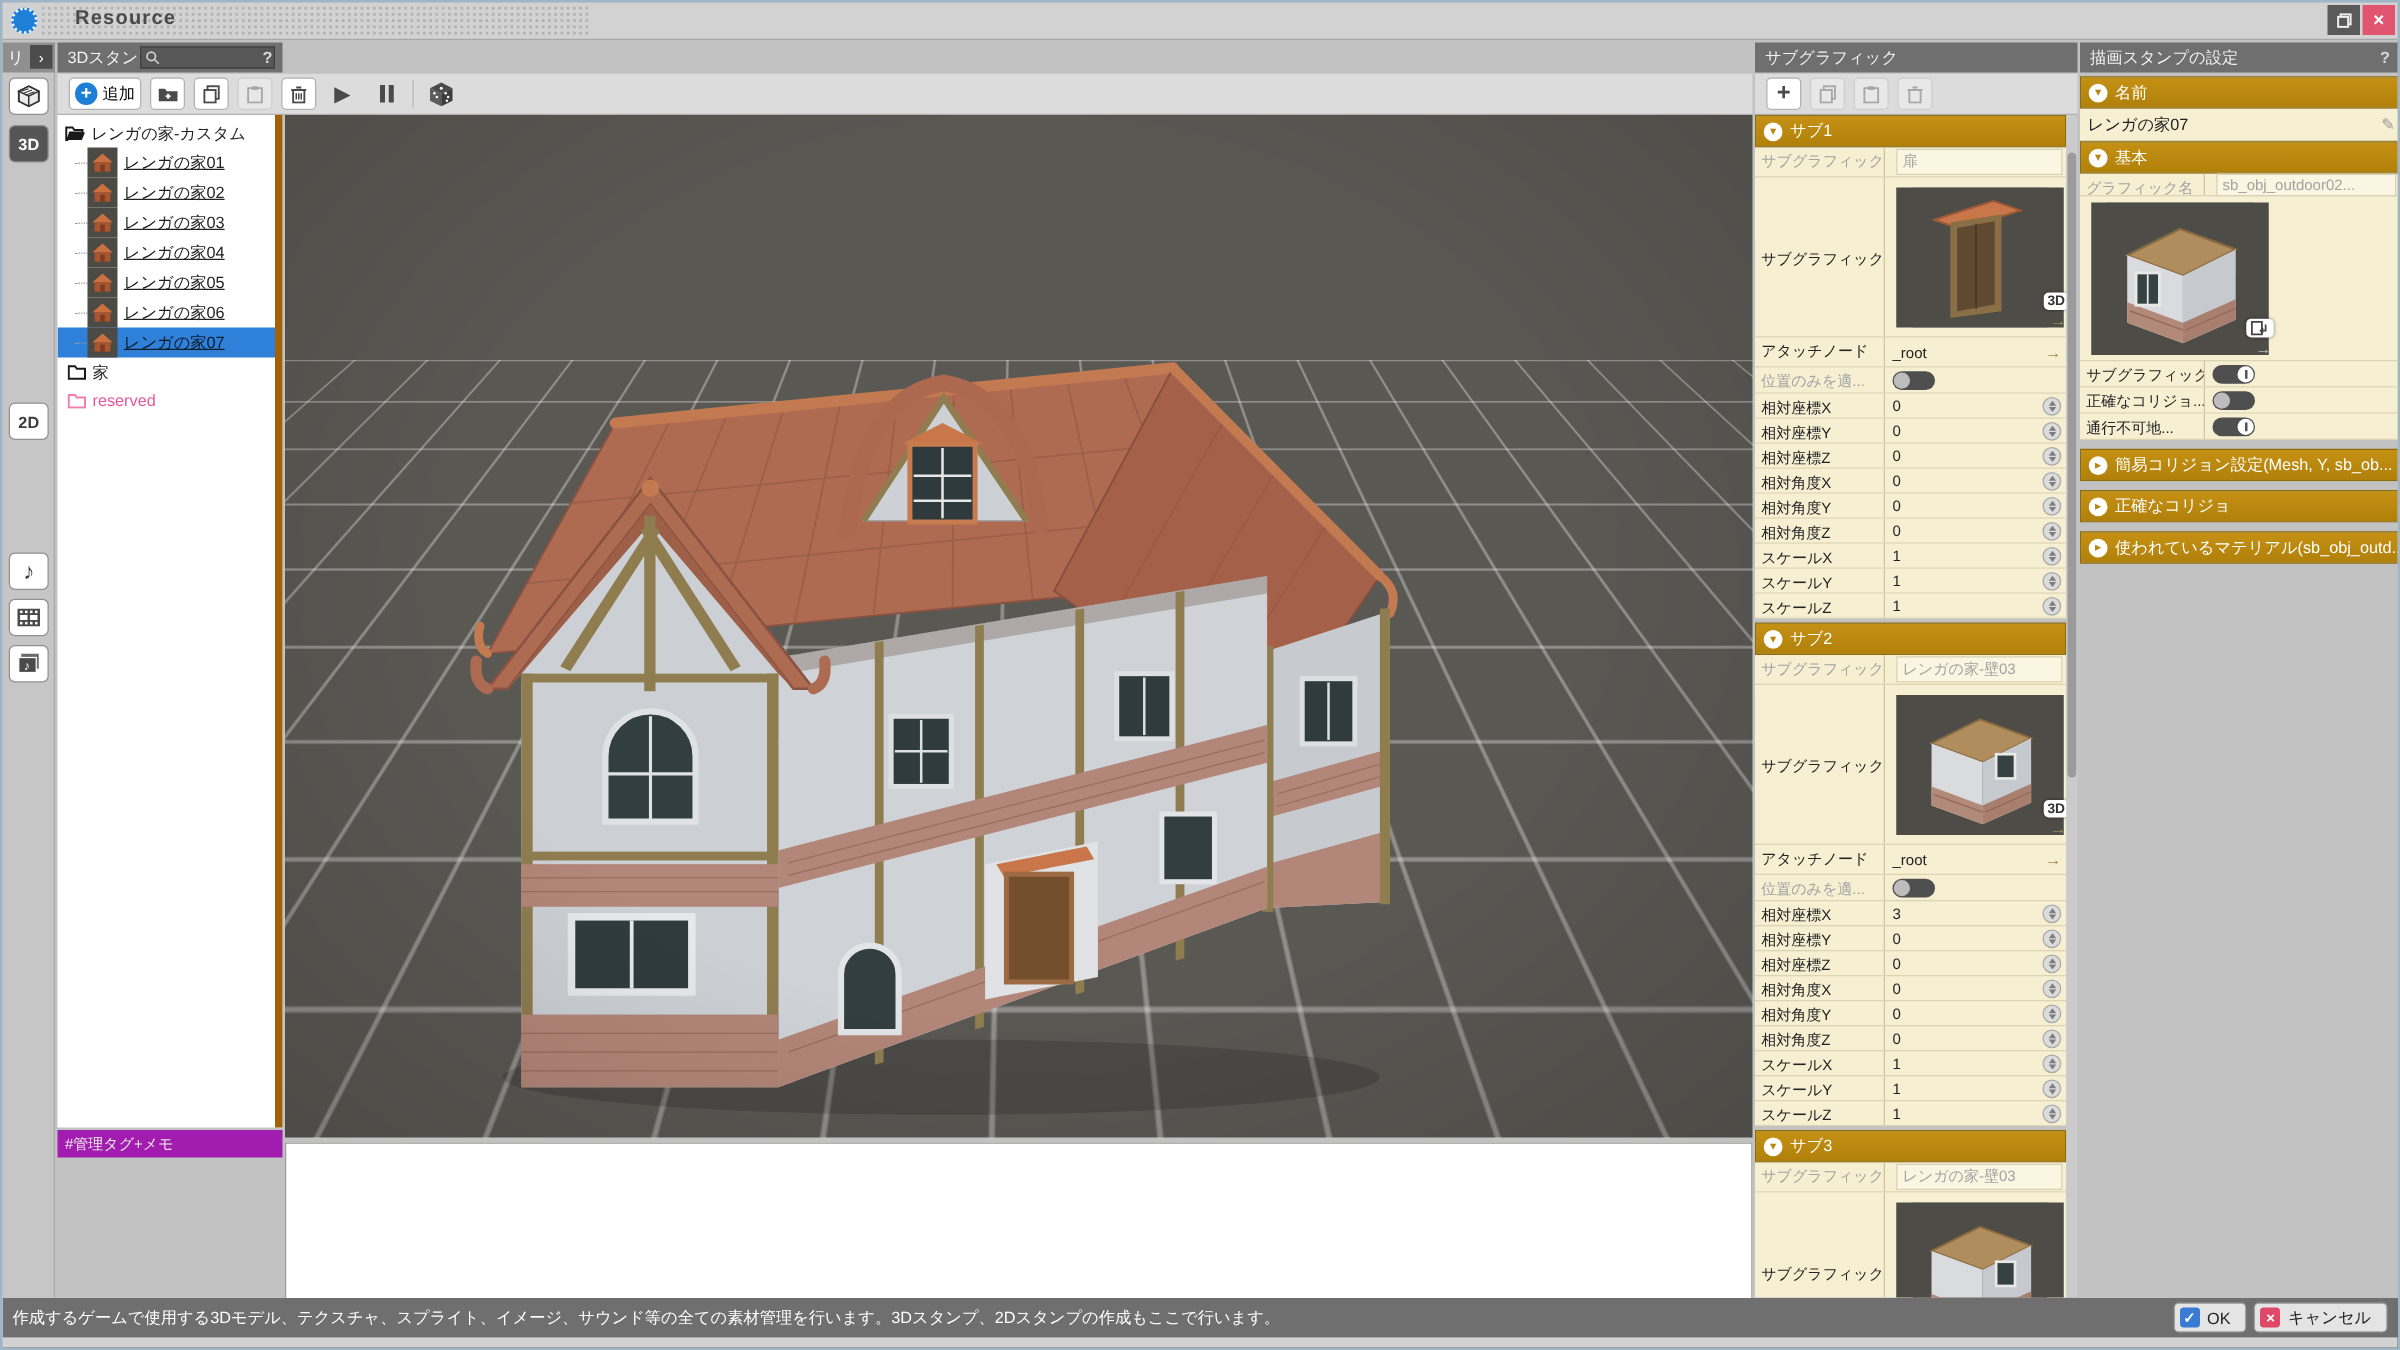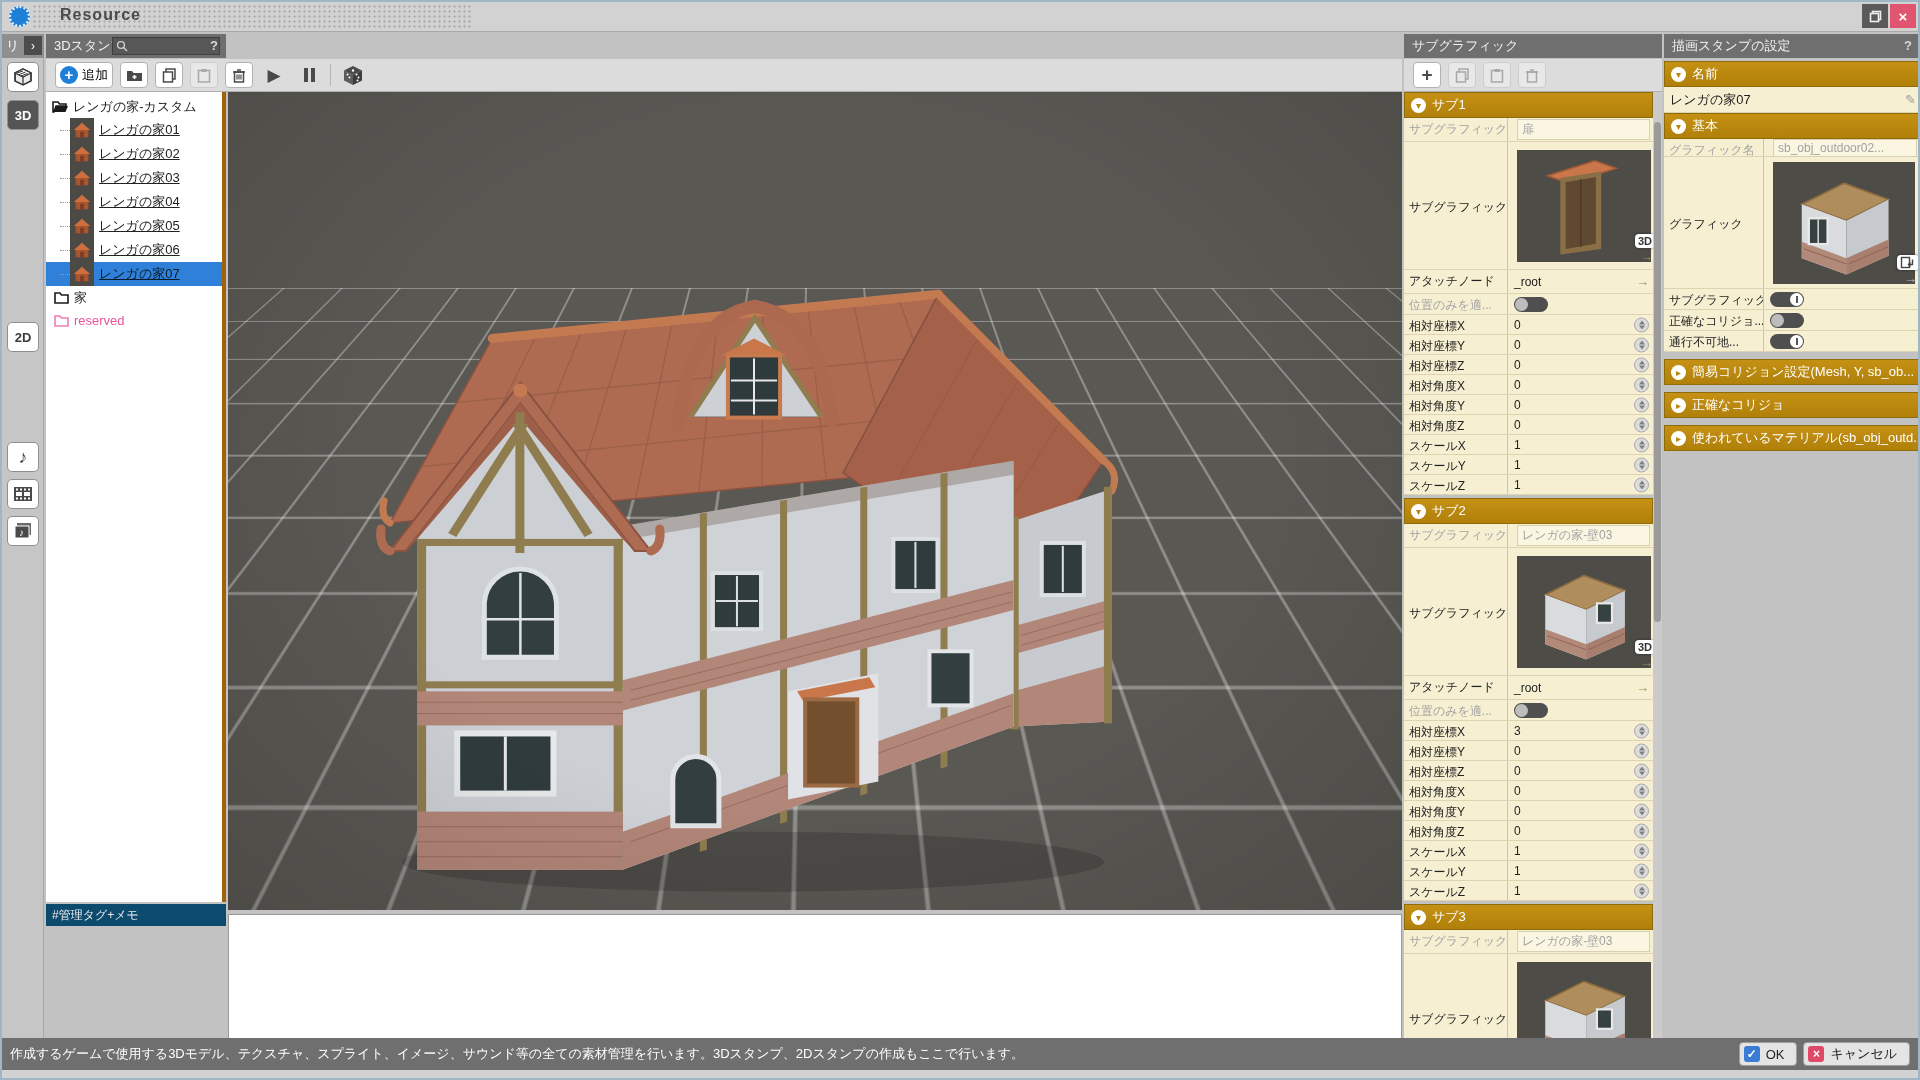--- a/index.html
+++ b/index.html
@@ -36,32 +36,32 @@
   .toolbar{position:absolute;top:57px;height:33px;background:#dcdcdc;border-bottom:1px solid #b0b0b0;display:flex;align-items:center;gap:7px;padding-left:9px;}
   .tbtn{height:26px;min-width:28px;background:#fff;border:1px solid #b2b2b2;border-radius:4px;
         display:flex;align-items:center;justify-content:center;gap:4px;font-size:13px;padding:0 4px;}
   .tbtn.flat{background:transparent;border-color:transparent;}
   .dis{opacity:.35;}
   .addplus{width:18px;height:18px;border-radius:50%;background:#1e7fd6;color:#fff;font-size:15px;font-weight:bold;
      line-height:17px;text-align:center;}
   .vsep{width:1px;height:22px;background:#b5b5b5;}
   .pausebars{display:flex;gap:3px;}
   .pausebars i{display:block;width:4px;height:14px;background:#4a4a4a;}
-  .tree{position:absolute;left:44px;top:90px;width:180px;height:810px;background:#fff;border-right:4px solid #a16207;
+  .tree{position:absolute;left:44px;top:90px;width:180px;height:810px;background:#fff;border-right:6px solid #a16207;
         font-size:13px;overflow:hidden;padding-top:4px;}
   .tree-root{display:flex;align-items:center;gap:4px;height:22px;padding-left:6px;}
   .tree-item{display:flex;align-items:center;height:24px;cursor:default;}
   .tree-item .stub{width:10px;margin-left:14px;border-top:1px dotted #9a9a9a;}
   .tree-item .thumb{width:24px;height:24px;background:#4b4a45;flex:none;display:flex;align-items:center;justify-content:center;}
   .tree-item .tlabel{padding-left:5px;white-space:nowrap;text-decoration:underline;}
   .tree-item.selected{background:#2f80d9;}
   .tree-item.selected .tlabel{color:#0b1b2b;}
   .tree-folder{display:flex;align-items:center;gap:5px;height:23px;padding-left:8px;}
   .tree-folder.pink{color:#e8559a;}
-  .tagshdr{position:absolute;left:44px;top:902px;width:180px;height:22px;background:#0c4a6e;color:#ececec;
+  .tagshdr{position:absolute;left:44px;top:902px;width:180px;height:22px;background:#a21caf;color:#ececec;
      font-size:12px;line-height:22px;padding-left:6px;}
   .tagsbody{position:absolute;left:44px;top:924px;width:180px;height:114px;background:#fff;font-size:13px;padding:10px 0 0 14px;border-right:1px solid #a8a8a8;}
   
   .preview{position:absolute;left:226px;top:90px;width:1174px;height:818px;background:#5a5853;overflow:hidden;}
   .floor{position:absolute;left:-25%;right:-25%;top:24%;height:130%;
      background-image:linear-gradient(rgba(255,255,255,.32) 1.5px,transparent 1.5px),
                       linear-gradient(90deg,rgba(255,255,255,.32) 1.5px,transparent 1.5px);
      background-size:58px 58px;
      transform:perspective(750px) rotateX(58deg);transform-origin:50% 0;}
   .vign{position:absolute;inset:0;background:radial-gradient(ellipse at 50% 45%,transparent 55%,rgba(0,0,0,.14));}
@@ -736,21 +736,20 @@
       <span class="cc">▾</span>
       <span>基本</span>
     </div>
     <div class="srow" style="height:18px;">
       <div class="lab graylab" style="width:100px;">グラフィック名</div>
       <div class="val">
           <span class="inset">sb_obj_outdoor02...</span>
         </div>
     </div>
     <div class="srow" style="height:132px;">
-      <div class="lab" style="width:100px;display:flex;align-items:center;">グラフィック</div>
       <div class="val">
         <div class="thumbbox" style="width:142px;height:122px;">
           <svg width="142" height="122" viewBox="0 0 100 104">
             <rect width="100" height="104" fill="#4e4c47"></rect>
             <polygon points="14,36 50,18 88,32 52,50" fill="#b08d5c" stroke="#8a6a40" stroke-width="1.5"></polygon>
             <polygon points="14,36 52,50 52,96 14,82" fill="#d9dbdf"></polygon>
             <polygon points="52,50 88,32 88,80 52,96" fill="#c6c9ce"></polygon>
             <polygon points="14,68 52,82 52,96 14,82" fill="#b28a7a"></polygon>
             <polygon points="52,82 88,66 88,80 52,96" fill="#a87f6f"></polygon>
             <path d="M16,74 l36,13 M54,87 l34,-15" stroke="#95685a" stroke-width="1"></path>

